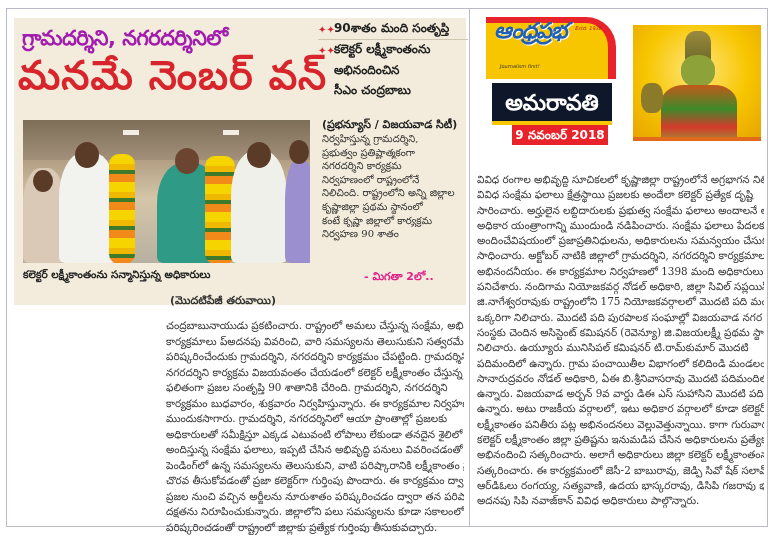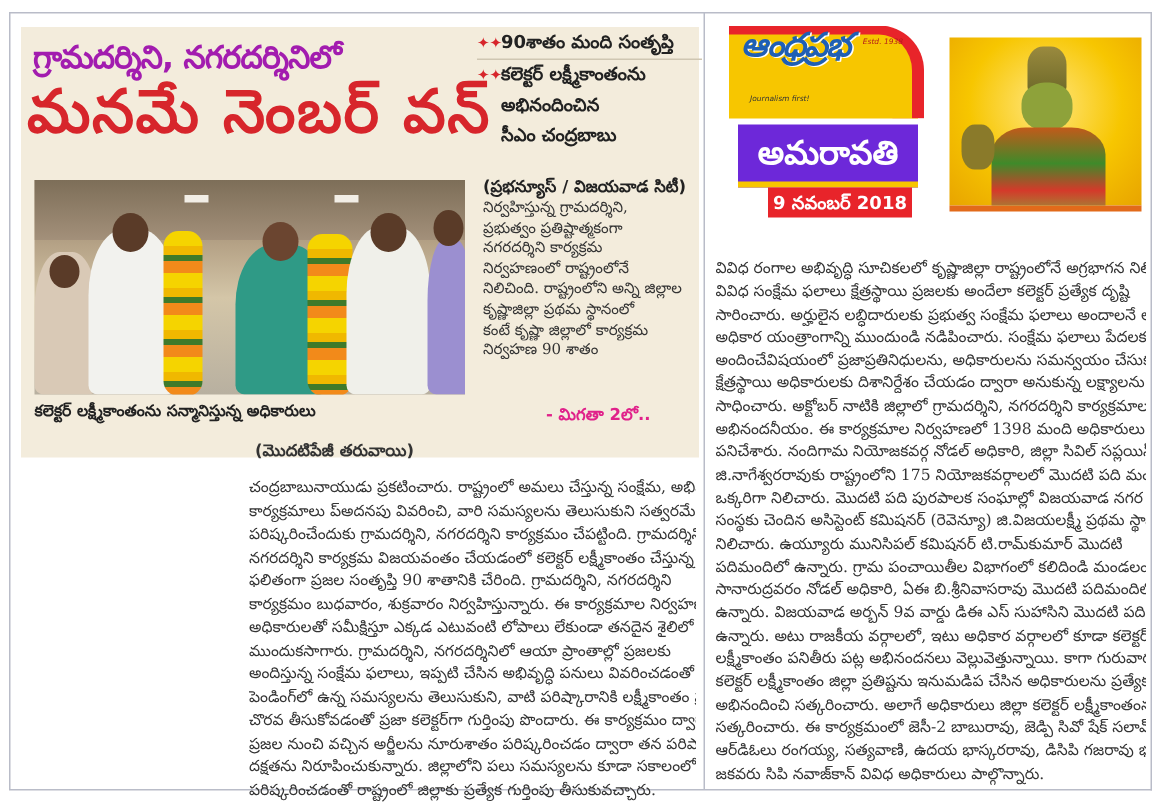--- a/index.html
+++ b/index.html
@@ -42,21 +42,21 @@
   .body-text div { white-space: nowrap; overflow: hidden; text-overflow: clip; }
   .left-body { left: 166px; top: 318px; width: 298px; }
   .right-body { left: 477px; top: 172px; width: 287px; line-height: 15.3px; }
 
   
   .masthead { position: absolute; left: 486px; top: 17px; width: 130px; height: 96px; }
   .mh-top { position: absolute; left: 0; top: 0; width: 130px; height: 62px; background: #f7c600; border-radius: 0 30px 0 0; border-right: 8px solid #e8242a; border-top: 6px solid #e8242a; }
   .mh-logo { position: absolute; left: 8px; top: 1px; font-size: 22px; font-weight: bold; color: #1f5fb4; letter-spacing: -1px; white-space: nowrap; font-style: italic; text-shadow: 1px 1px 0 #ffffff; }
   .mh-estd { position: absolute; right: 14px; top: 8px; font-size: 5px; color: #b31a1a; font-style: italic; }
   .mh-tag { position: absolute; left: 14px; top: 46px; font-size: 5px; color: #333; font-style: italic; }
-  .mh-city { position: absolute; left: 6px; top: 66px; width: 120px; height: 42px; background: #6d28d9; color: #fff; font-size: 22px; font-weight: bold; text-align: center; line-height: 40px; border-bottom: 4px solid #f7c600; }
+  .mh-city { position: absolute; left: 6px; top: 66px; width: 120px; height: 42px; background: #0f172a; color: #fff; font-size: 22px; font-weight: bold; text-align: center; line-height: 40px; border-bottom: 4px solid #f7c600; }
   .date-badge { position: absolute; left: 512px; top: 125px; width: 96px; height: 20px; background: #e8242a; color: #fff; font-size: 12px; font-weight: bold; text-align: center; line-height: 20px; white-space: nowrap; }
 
   .deity { position: absolute; left: 633px; top: 25px; width: 128px; height: 116px; overflow: hidden;
     background: radial-gradient(circle at 50% 40%, #ffe680 0%, #f7c600 55%, #e8a400 100%); border-bottom: 4px solid #e26a1a; }
   .deity .crown { position: absolute; left: 52px; top: 6px; width: 26px; height: 30px; background: linear-gradient(180deg, #9a8a3e, #6f6a2a); border-radius: 40% 40% 10% 10%; }
   .deity .face { position: absolute; left: 48px; top: 30px; width: 34px; height: 32px; background: #8ea23a; border-radius: 45%; }
   .deity .body { position: absolute; left: 28px; top: 60px; width: 76px; height: 60px; background: linear-gradient(180deg, #c25a1a 0%, #3f8a2a 40%, #d43a2a 70%, #8ea23a 100%); border-radius: 30% 30% 0 0; }
   .deity .pot { position: absolute; left: 8px; top: 58px; width: 22px; height: 30px; background: #8a7a2a; border-radius: 40%; }
 </style>
 </head>
@@ -116,54 +116,53 @@
 
 <div class="cont-head">(మొదటిపేజీ తరువాయి)</div>
 
 <div class="body-text left-body">
   <div>చంద్రబాబునాయుడు ప్రకటించారు. రాష్ట్రంలో అమలు చేస్తున్న సంక్షేమ, అభివృద్ధి</div>
   <div>కార్యక్రమాలు ప్అదనపు వివరించి, వారి సమస్యలను తెలుసుకుని సత్వరమే</div>
   <div>పరిష్కరించేందుకు గ్రామదర్శిని, నగరదర్శిని కార్యక్రమం చేపట్టింది. గ్రామదర్శిని,</div>
   <div>నగరదర్శిని కార్యక్రమ విజయవంతం చేయడంలో కలెక్టర్ లక్ష్మీకాంతం చేస్తున్న కృషి</div>
   <div>ఫలితంగా ప్రజల సంతృప్తి 90 శాతానికి చేరింది. గ్రామదర్శిని, నగరదర్శిని</div>
   <div>కార్యక్రమం బుధవారం, శుక్రవారం నిర్వహిస్తున్నారు. ఈ కార్యక్రమాల నిర్వహణపై</div>
+  <div>ముందుకసాగారు. గ్రామదర్శిని, నగరదర్శినిలో ఆయా ప్రాంతాల్లో ప్రజలకు</div>
   <div>అధికారులతో సమీక్షిస్తూ ఎక్కడ ఎటువంటి లోపాలు లేకుండా తనదైన శైలిలో</div>
-  <div>ముందుకసాగారు. గ్రామదర్శిని, నగరదర్శినిలో ఆయా ప్రాంతాల్లో ప్రజలకు</div>
   <div>అందిస్తున్న సంక్షేమ ఫలాలు, ఇప్పటి చేసిన అభివృద్ధి పనులు వివరించడంతో పాటు,</div>
   <div>పెండింగ్‌లో ఉన్న సమస్యలను తెలుసుకుని, వాటి పరిష్కారానికి లక్ష్మీకాంతం ప్రత్యేక</div>
   <div>చొరవ తీసుకోవడంతో ప్రజా కలెక్టర్‌గా గుర్తింపు పొందారు. ఈ కార్యక్రమం ద్వారా</div>
   <div>ప్రజల నుంచి వచ్చిన అర్జీలను నూరుశాతం పరిష్కరించడం ద్వారా తన పరిపాలన</div>
   <div>దక్షతను నిరూపించుకున్నారు. జిల్లాలోని పలు సమస్యలను కూడా సకాలంలో</div>
   <div>పరిష్కరించడంతో రాష్ట్రంలో జిల్లాకు ప్రత్యేక గుర్తింపు తీసుకువచ్చారు.</div>
 </div>
 
 <div class="body-text right-body">
   <div>వివిధ రంగాల అభివృద్ధి సూచికలలో కృష్ణాజిల్లా రాష్ట్రంలోనే అగ్రభాగన నిలిచింది.</div>
   <div>వివిధ సంక్షేమ ఫలాలు క్షేత్రస్థాయి ప్రజలకు అందేలా కలెక్టర్ ప్రత్యేక దృష్టి</div>
   <div>సారించారు. అర్హులైన లబ్ధిదారులకు ప్రభుత్వ సంక్షేమ ఫలాలు అందాలనే లక్ష్యంతో</div>
   <div>అధికార యంత్రాంగాన్ని ముందుండి నడిపించారు. సంక్షేమ ఫలాలు పేదలకు</div>
   <div>అందించేవిషయంలో ప్రజాప్రతినిధులను, అధికారులను సమన్వయం చేసుకుంటు</div>
-  <div>క్షేత్రస్థాయి అధికారులకు దిశానిర్దేశం చేయడం ద్వారా అనుకున్న లక్ష్యాలను</div>
   <div>సాధించారు. అక్టోబర్ నాటికి జిల్లాలో గ్రామదర్శిని, నగరదర్శిని కార్యక్రమాలు</div>
   <div>అభినందనీయం. ఈ కార్యక్రమాల నిర్వహణలో 1398 మంది అధికారులు</div>
   <div>పనిచేశారు. నందిగామ నియోజకవర్గ నోడల్ అధికారి, జిల్లా సివిల్ సప్లయిస్ అధికారి</div>
   <div>జి.నాగేశ్వరరావుకు రాష్ట్రంలోని 175 నియోజకవర్గాలలో మొదటి పది మందిలో</div>
   <div>ఒక్కరిగా నిలిచారు. మొదటి పది పురపాలక సంఘాల్లో విజయవాడ నగర పాలక</div>
   <div>సంస్థకు చెందిన అసిస్టెంట్ కమిషనర్ (రెవెన్యూ) జి.విజయలక్ష్మీ ప్రథమ స్థానంలో</div>
   <div>నిలిచారు. ఉయ్యూరు మునిసిపల్ కమిషనర్ టి.రామ్‌కుమార్ మొదటి</div>
   <div>పదిమందిలో ఉన్నారు. గ్రామ పంచాయితీల విభాగంలో కలిదిండి మండలం</div>
   <div>సానారుద్రవరం నోడల్ అధికారి, ఏఈ బి.శ్రీనివాసరావు మొదటి పదిమందిలో</div>
   <div>ఉన్నారు. విజయవాడ అర్బన్ 9వ వార్డు డిఈ ఎస్ సుహాసిని మొదటి పదిమందిలో</div>
   <div>ఉన్నారు. అటు రాజకీయ వర్గాలలో, ఇటు అధికార వర్గాలలో కూడా కలెక్టర్</div>
   <div>లక్ష్మీకాంతం పనితీరు పట్ల అభినందనలు వెల్లువెత్తున్నాయి. కాగా గురువారం</div>
   <div>కలెక్టర్ లక్ష్మీకాంతం జిల్లా ప్రతిష్టను ఇనుమడిప చేసిన అధికారులను ప్రత్యేకంగా</div>
   <div>అభినందించి సత్కరించారు. అలాగే అధికారులు జిల్లా కలెక్టర్ లక్ష్మీకాంతంను</div>
   <div>సత్కరించారు. ఈ కార్యక్రమంలో జెసీ-2 బాబురావు, జెడ్పి సివో షేక్ సలామ్,</div>
   <div>ఆర్‌డిఓలు రంగయ్య, సత్యవాణి, ఉదయ భాస్కరరావు, డిసిపి గజరావు భూపాల్,</div>
-  <div>జకవరు సిపి నవాజ్‌కాన్ వివిధ అధికారులు పాల్గొన్నారు.</div>
+  <div>అదనపు సిపి నవాజ్‌కాన్ వివిధ అధికారులు పాల్గొన్నారు.</div>
 </div>
 
 <div class="masthead">
   <div class="mh-top"></div>
   <div class="mh-logo">ఆంధ్రప్రభ</div>
   <div class="mh-estd">Estd. 1938</div>
   <div class="mh-tag">Journalism first!</div>
   <div class="mh-city">అమరావతి</div>
 </div>
 <div class="date-badge">9 నవంబర్ 2018</div>

